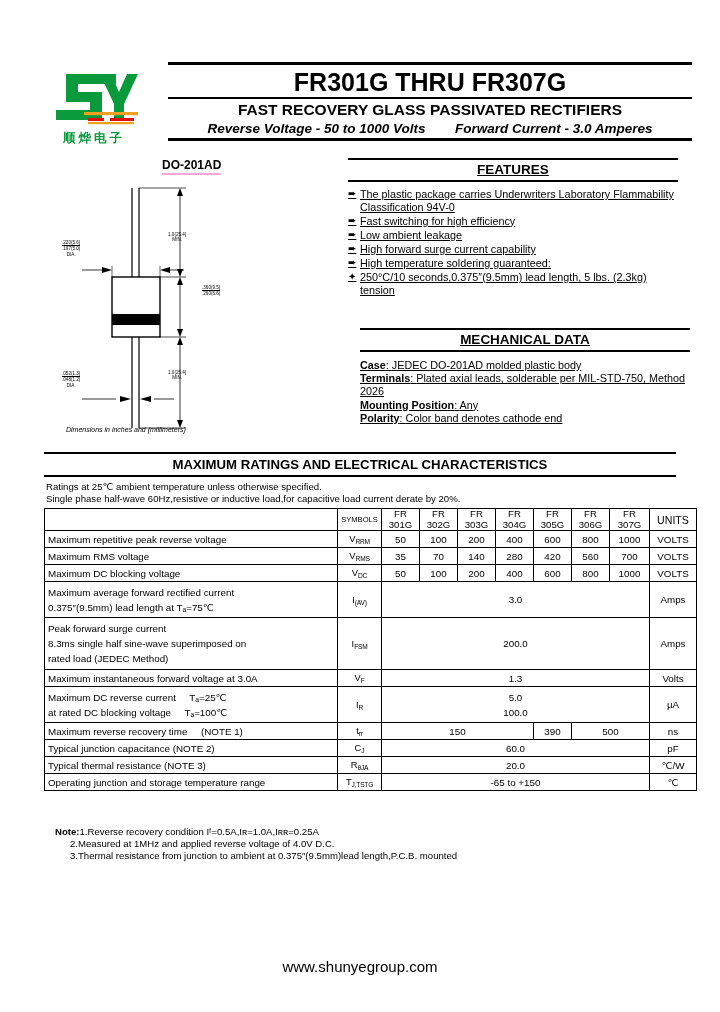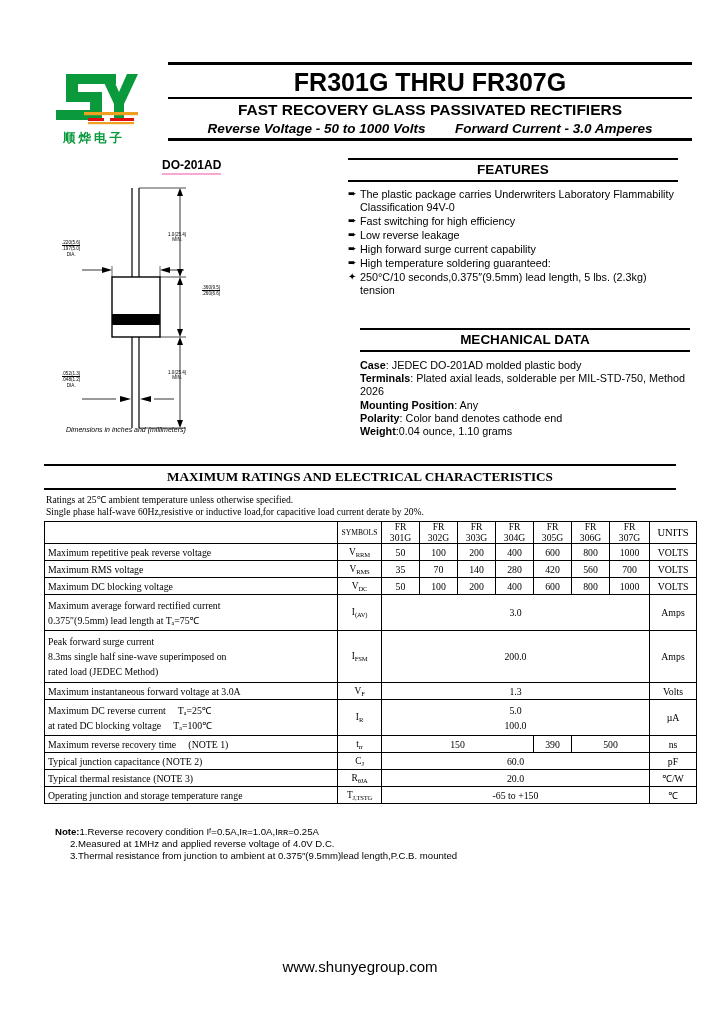--- a/index.html
+++ b/index.html
@@ -37,38 +37,38 @@
   .pkg-label{
     position:absolute;left:118px;top:0px;font-size:12px;font-weight:bold;
     border-bottom:2px solid #f9a8d4;padding-bottom:1px;
   }
   .dim{position:absolute;font-size:4.6px;line-height:5.4px;color:#000;
        font-family:"Liberation Sans",sans-serif;text-align:center;white-space:nowrap;}
   .dim .frac{border-bottom:0.7px solid #000;display:block;padding-bottom:0px;}
   .note-dim{position:absolute;left:22px;top:268px;font-size:7px;font-style:italic;}
 
   
-  .panel{position:absolute;}
+  .panel{position:absolute;text-decoration:underline;}
   .panel-head{
     text-align:center;font-size:13.5px;font-weight:bold;
     border-top:2.5px solid #000;border-bottom:2.5px solid #000;
     padding:2px 0 2px 0;line-height:16px;
   }
   .features{left:348px;top:158px;width:330px;}
   .feat-list{margin-top:6px;}
   .feat-row{display:flex;align-items:flex-start;font-size:10.8px;line-height:12.6px;margin-bottom:1.5px;}
   .bullet{width:12px;flex:0 0 12px;font-size:10px;line-height:12.6px;}
   .feat-txt{flex:1;}
 
   .mech{left:360px;top:328px;width:330px;}
   .mech-body{margin-top:7px;font-size:10.8px;line-height:13.2px;}
   .mech-body b{font-weight:bold;}
 
   
-  .ratings{position:absolute;left:44px;top:464px;width:632px;font-family:Liberation Serif, serif;}
+  .ratings{position:absolute;left:44px;top:452px;width:632px;}
   .ratings-head{
     text-align:center;font-size:13.2px;font-weight:bold;
     border-top:2.5px solid #000;border-bottom:2px solid #000;
     padding:3px 0 3px 0;
   }
   .cond{font-size:9.6px;line-height:11.6px;padding:4px 2px 4px 2px;}
 
   table.rt{border-collapse:collapse;width:632px;table-layout:fixed;font-size:9.8px;}
   table.rt td,table.rt th{
     border:1px solid #000;padding:0;margin:0;text-align:center;vertical-align:middle;
@@ -210,21 +210,21 @@
       <div class="feat-row">
         <span class="bullet">➨</span>
         <span class="feat-txt">The plastic package carries Underwriters Laboratory Flammability Classification 94V-0</span>
       </div>
       <div class="feat-row">
         <span class="bullet">➨</span>
         <span class="feat-txt">Fast switching for high efficiency</span>
       </div>
       <div class="feat-row">
         <span class="bullet">➨</span>
-        <span class="feat-txt">Low reverse leakage</span>
+        <span class="feat-txt">Low ambient leakage</span>
       </div>
       <div class="feat-row">
         <span class="bullet">➨</span>
         <span class="feat-txt">High forward surge current capability</span>
       </div>
       <div class="feat-row">
         <span class="bullet">➨</span>
         <span class="feat-txt">High temperature soldering guaranteed:</span>
       </div>
       <div class="feat-row">
@@ -241,23 +241,20 @@
         <b>Case</b><span>: </span><span>JEDEC DO-201AD molded plastic body</span>
       </div>
       <div>
         <b>Terminals</b><span>: </span><span>Plated axial leads, solderable per MIL-STD-750, Method 2026</span>
       </div>
       <div>
         <b>Mounting Position</b><span>: </span><span>Any</span>
       </div>
       <div>
         <b>Polarity</b><span>: </span><span>Color band denotes cathode end</span>
-      </div>
-      <div>
-        <b>Weight</b><span>:</span><span>0.04 ounce, 1.10 grams</span>
       </div>
     </div>
   </div>
 
   <div class="ratings">
     <div class="ratings-head">MAXIMUM RATINGS AND ELECTRICAL CHARACTERISTICS</div>
     <div class="cond">
       <div>Ratings at 25℃ ambient temperature unless otherwise specified.</div>
       <div>Single phase half-wave 60Hz,resistive or inductive load,for capacitive load current derate by 20%.</div>
     </div>

